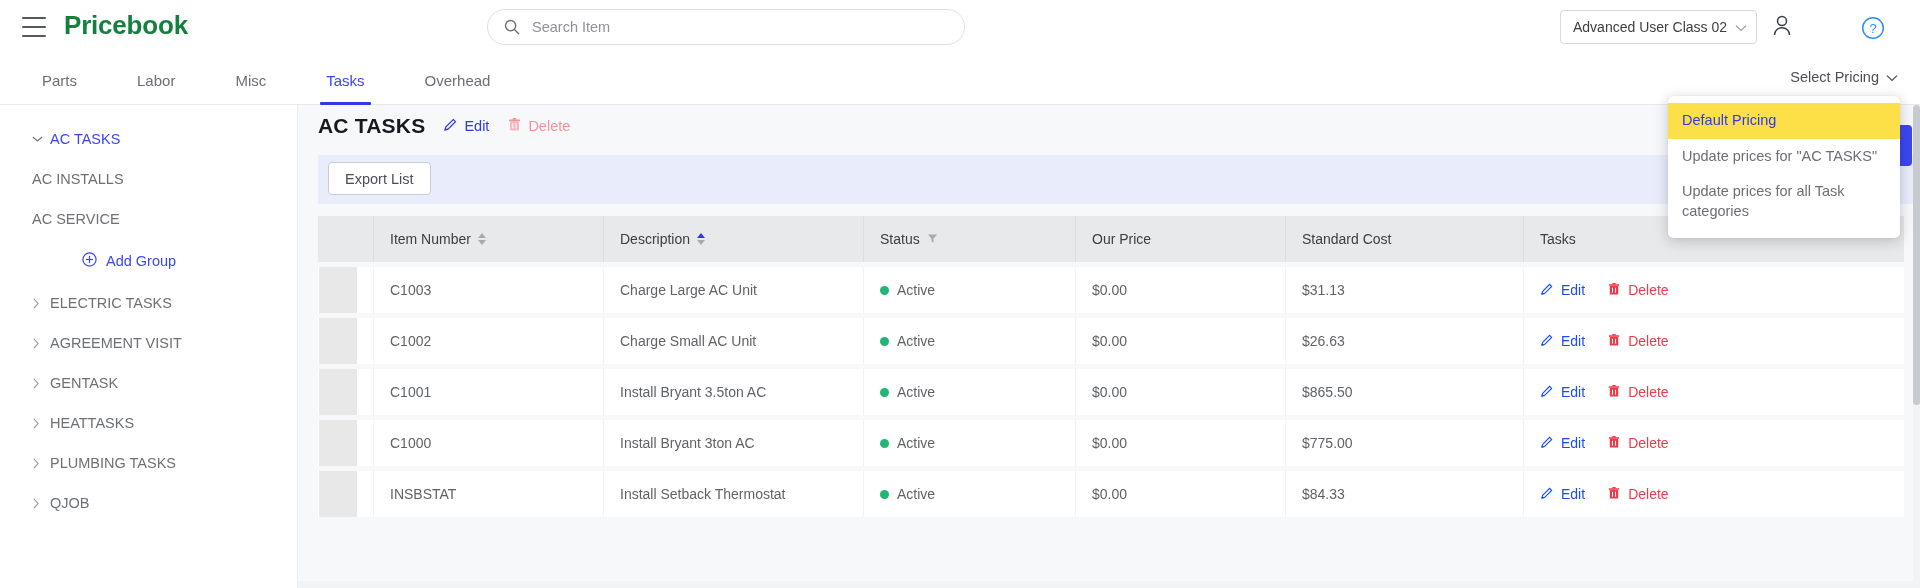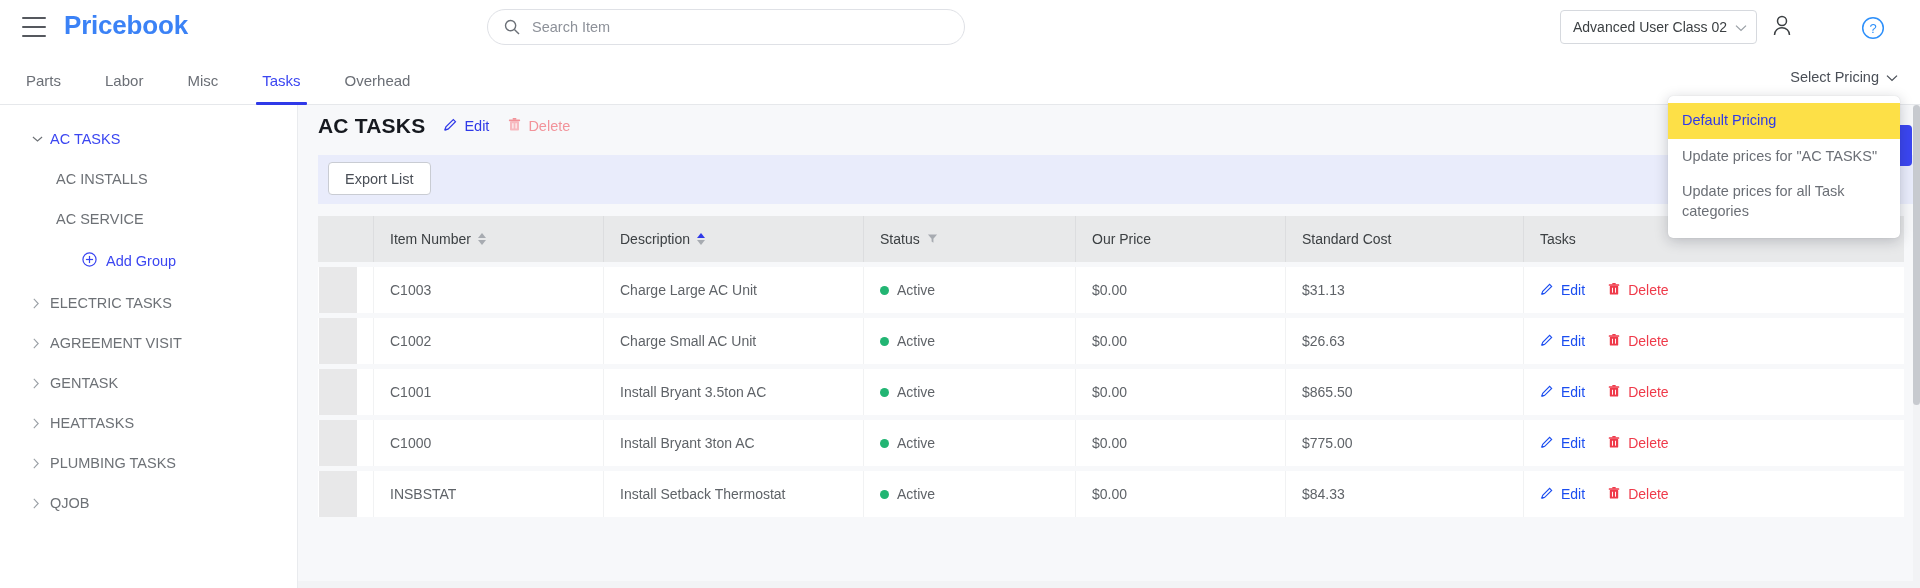--- a/index.html
+++ b/index.html
@@ -16,21 +16,21 @@
     background: #ffffff; display: flex; align-items: center;
   }
   .hamburger {
     position: absolute; left: 22px; top: 17px; width: 24px; height: 20px;
     display: flex; flex-direction: column; justify-content: space-between;
     cursor: pointer;
   }
   .hamburger i { display: block; height: 2px; background: #55585e; border-radius: 1px; }
   .app-title {
     position: absolute; left: 64px; top: 10px;
-    font-size: 26px; font-weight: bold; color: #3b82f6;
+    font-size: 26px; font-weight: bold; color: #15803d;
     letter-spacing: -0.2px;
   }
   .search-wrap {
     position: absolute; left: 487px; top: 9px; width: 478px; height: 36px;
     border: 1px solid #dfe1e6; border-radius: 18px; background: #fff;
     display: flex; align-items: center;
   }
   .search-icon { margin-left: 16px; width: 16px; height: 16px; flex: 0 0 auto; }
   .search-input {
     flex: 1; border: 0; outline: none; background: transparent;
@@ -47,21 +47,21 @@
   .userclass span { font-size: 14px; color: #3c4043; }
   .chev { margin-left: 8px; color: #9aa0a6; font-size: 11px; line-height: 1; }
   .person-icon { position: absolute; left: 1771px; top: 13px; width: 22px; height: 24px; cursor: pointer; }
   .help-icon { position: absolute; left: 1861px; top: 16px; width: 24px; height: 24px; cursor: pointer; }
 
   
   .tabsrow {
     position: absolute; left: 0; top: 55px; width: 1920px; height: 50px;
     background: #ffffff; border-bottom: 1px solid #e6e8eb;
   }
-  .tabs { position: absolute; left: 4px; top: 0; height: 50px; display: flex; }
+  .tabs { position: absolute; left: 20px; top: 0; height: 50px; display: flex; gap: 16px; }
   .tab {
     height: 50px; padding: 0 22px; display: flex; align-items: center;
     font-size: 15px; color: #6b6f76; cursor: pointer; position: relative;
   }
   .tab.active { color: #3b46f1; }
   .tab.active::after {
     content: ""; position: absolute; left: 16px; right: 16px; bottom: 0;
     height: 3px; background: #2f39e8; border-radius: 1px;
   }
   .select-pricing {
@@ -81,21 +81,21 @@
     padding-left: 32px; font-size: 14.5px; color: #6d7176;
   }
   .tree-row .caret {
     width: 18px; flex: 0 0 18px; color: #9aa0a6; font-size: 12px;
     display: flex; align-items: center; justify-content: flex-start;
   }
   .tree-row.expanded { color: #3b46f1; }
   .tree-row.expanded .caret { color: #6d7176; }
   .tree-child {
     display: flex; align-items: center; height: 40px; cursor: pointer;
-    padding-left: 32px; font-size: 14.5px; color: #6d7176; margin-left: 24px;
+    padding-left: 32px; font-size: 14.5px; color: #6d7176;
   }
   .add-group {
     display: flex; align-items: center; gap: 9px; height: 44px;
     padding-left: 82px; color: #3b46f1; font-size: 14.5px; cursor: pointer;
   }
 
   .main {
     position: absolute; left: 298px; top: 105px; width: 1622px; height: 483px;
     background: #f7f8fa; overflow: hidden;
   }

